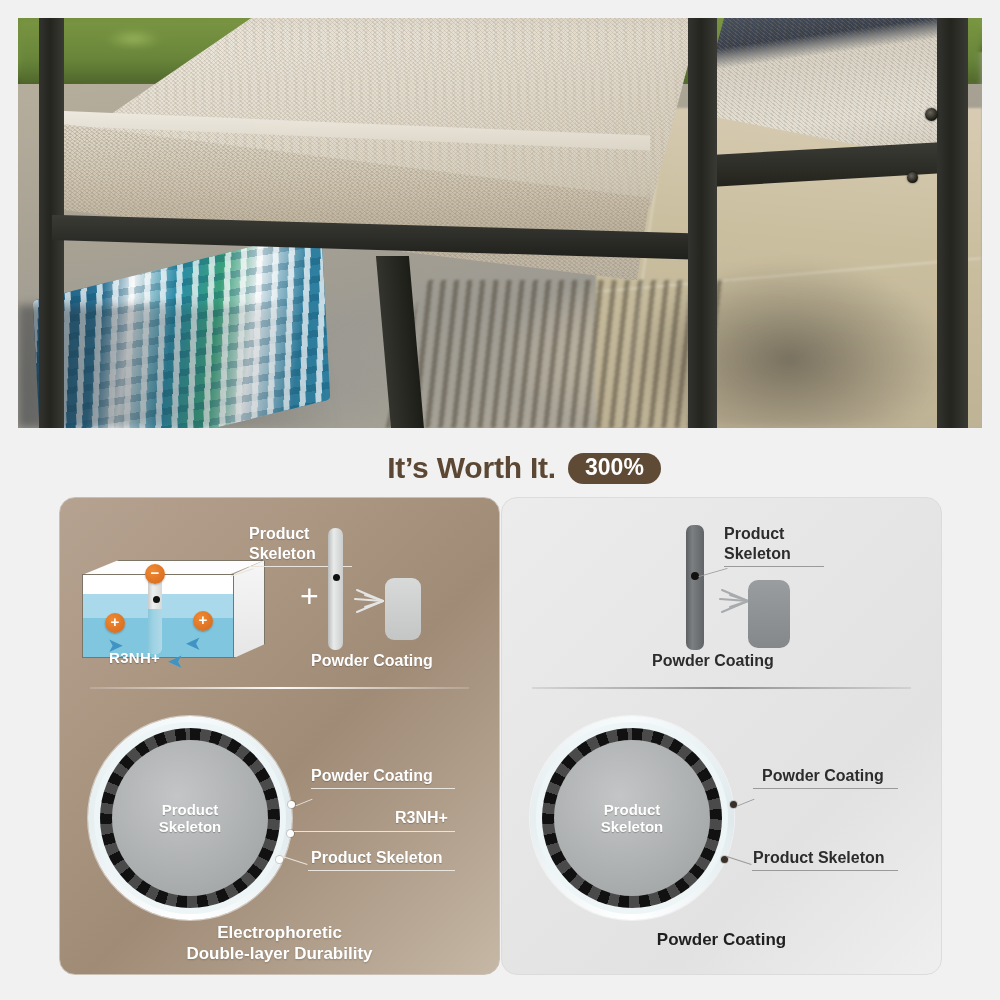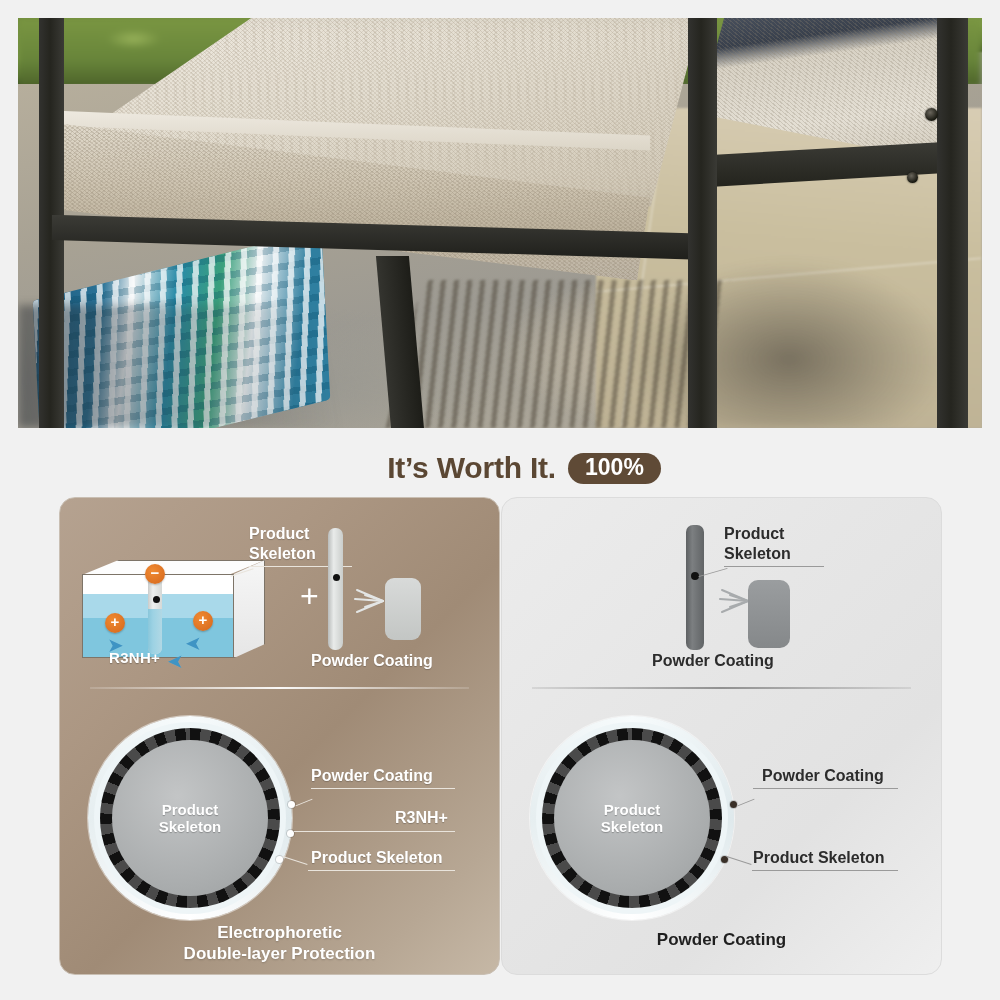--- a/index.html
+++ b/index.html
@@ -343,21 +343,21 @@
     <div class="frame leg-diag"></div>
     <div class="frame rail-right"></div>
     <div class="frame post-mid"></div>
     <div class="frame post-right"></div>
     <div class="screw"></div>
     <div class="screw screw2"></div>
   </div>
 
   <div class="headline">
     <span class="h-strong">It’s Worth It.</span>
-    <span class="h-badge">100%</span>
+    <span class="h-badge">300%</span>
   </div>
 
   <div class="panels">
 
     <div class="panel panel-left">
 
       <div class="divider divider-l"></div>
 
       <div class="tank">
         <div class="tank-side"></div>
@@ -420,21 +420,21 @@
       <div class="lead-line" style="left:234px; top:333px; width:18px;"></div>
       <div class="lead-line" style="left:251px; top:333px; width:144px;"></div>
       <div class="dlabel dlabel-l" style="left:335px; top:311px;">R3NH+</div>
 
       <div class="lead-line" style="left:222px; top:362px; width:26px; transform:rotate(18deg);"></div>
       <div class="lead-line" style="left:248px; top:372px; width:147px;"></div>
       <div class="dlabel dlabel-l" style="left:251px; top:351px;">Product Skeleton</div>
 
       <div class="caption caption-l">
         <span>Electrophoretic</span><br>
-        <span>Double-layer Protection</span>
+        <span>Double-layer Durability</span>
       </div>
     </div>
 
     <div class="panel panel-right">
 
       <div class="divider divider-r"></div>
 
       <div class="rod" style="left:184px; top:27px; width:18px; height:125px; background:linear-gradient(90deg,#5d6062,#7c7f81 35%,#616466 100%);"></div>
       <div style="position:absolute; left:189px; top:74px; width:8px; height:8px; border-radius:50%; background:#111;"></div>
 

